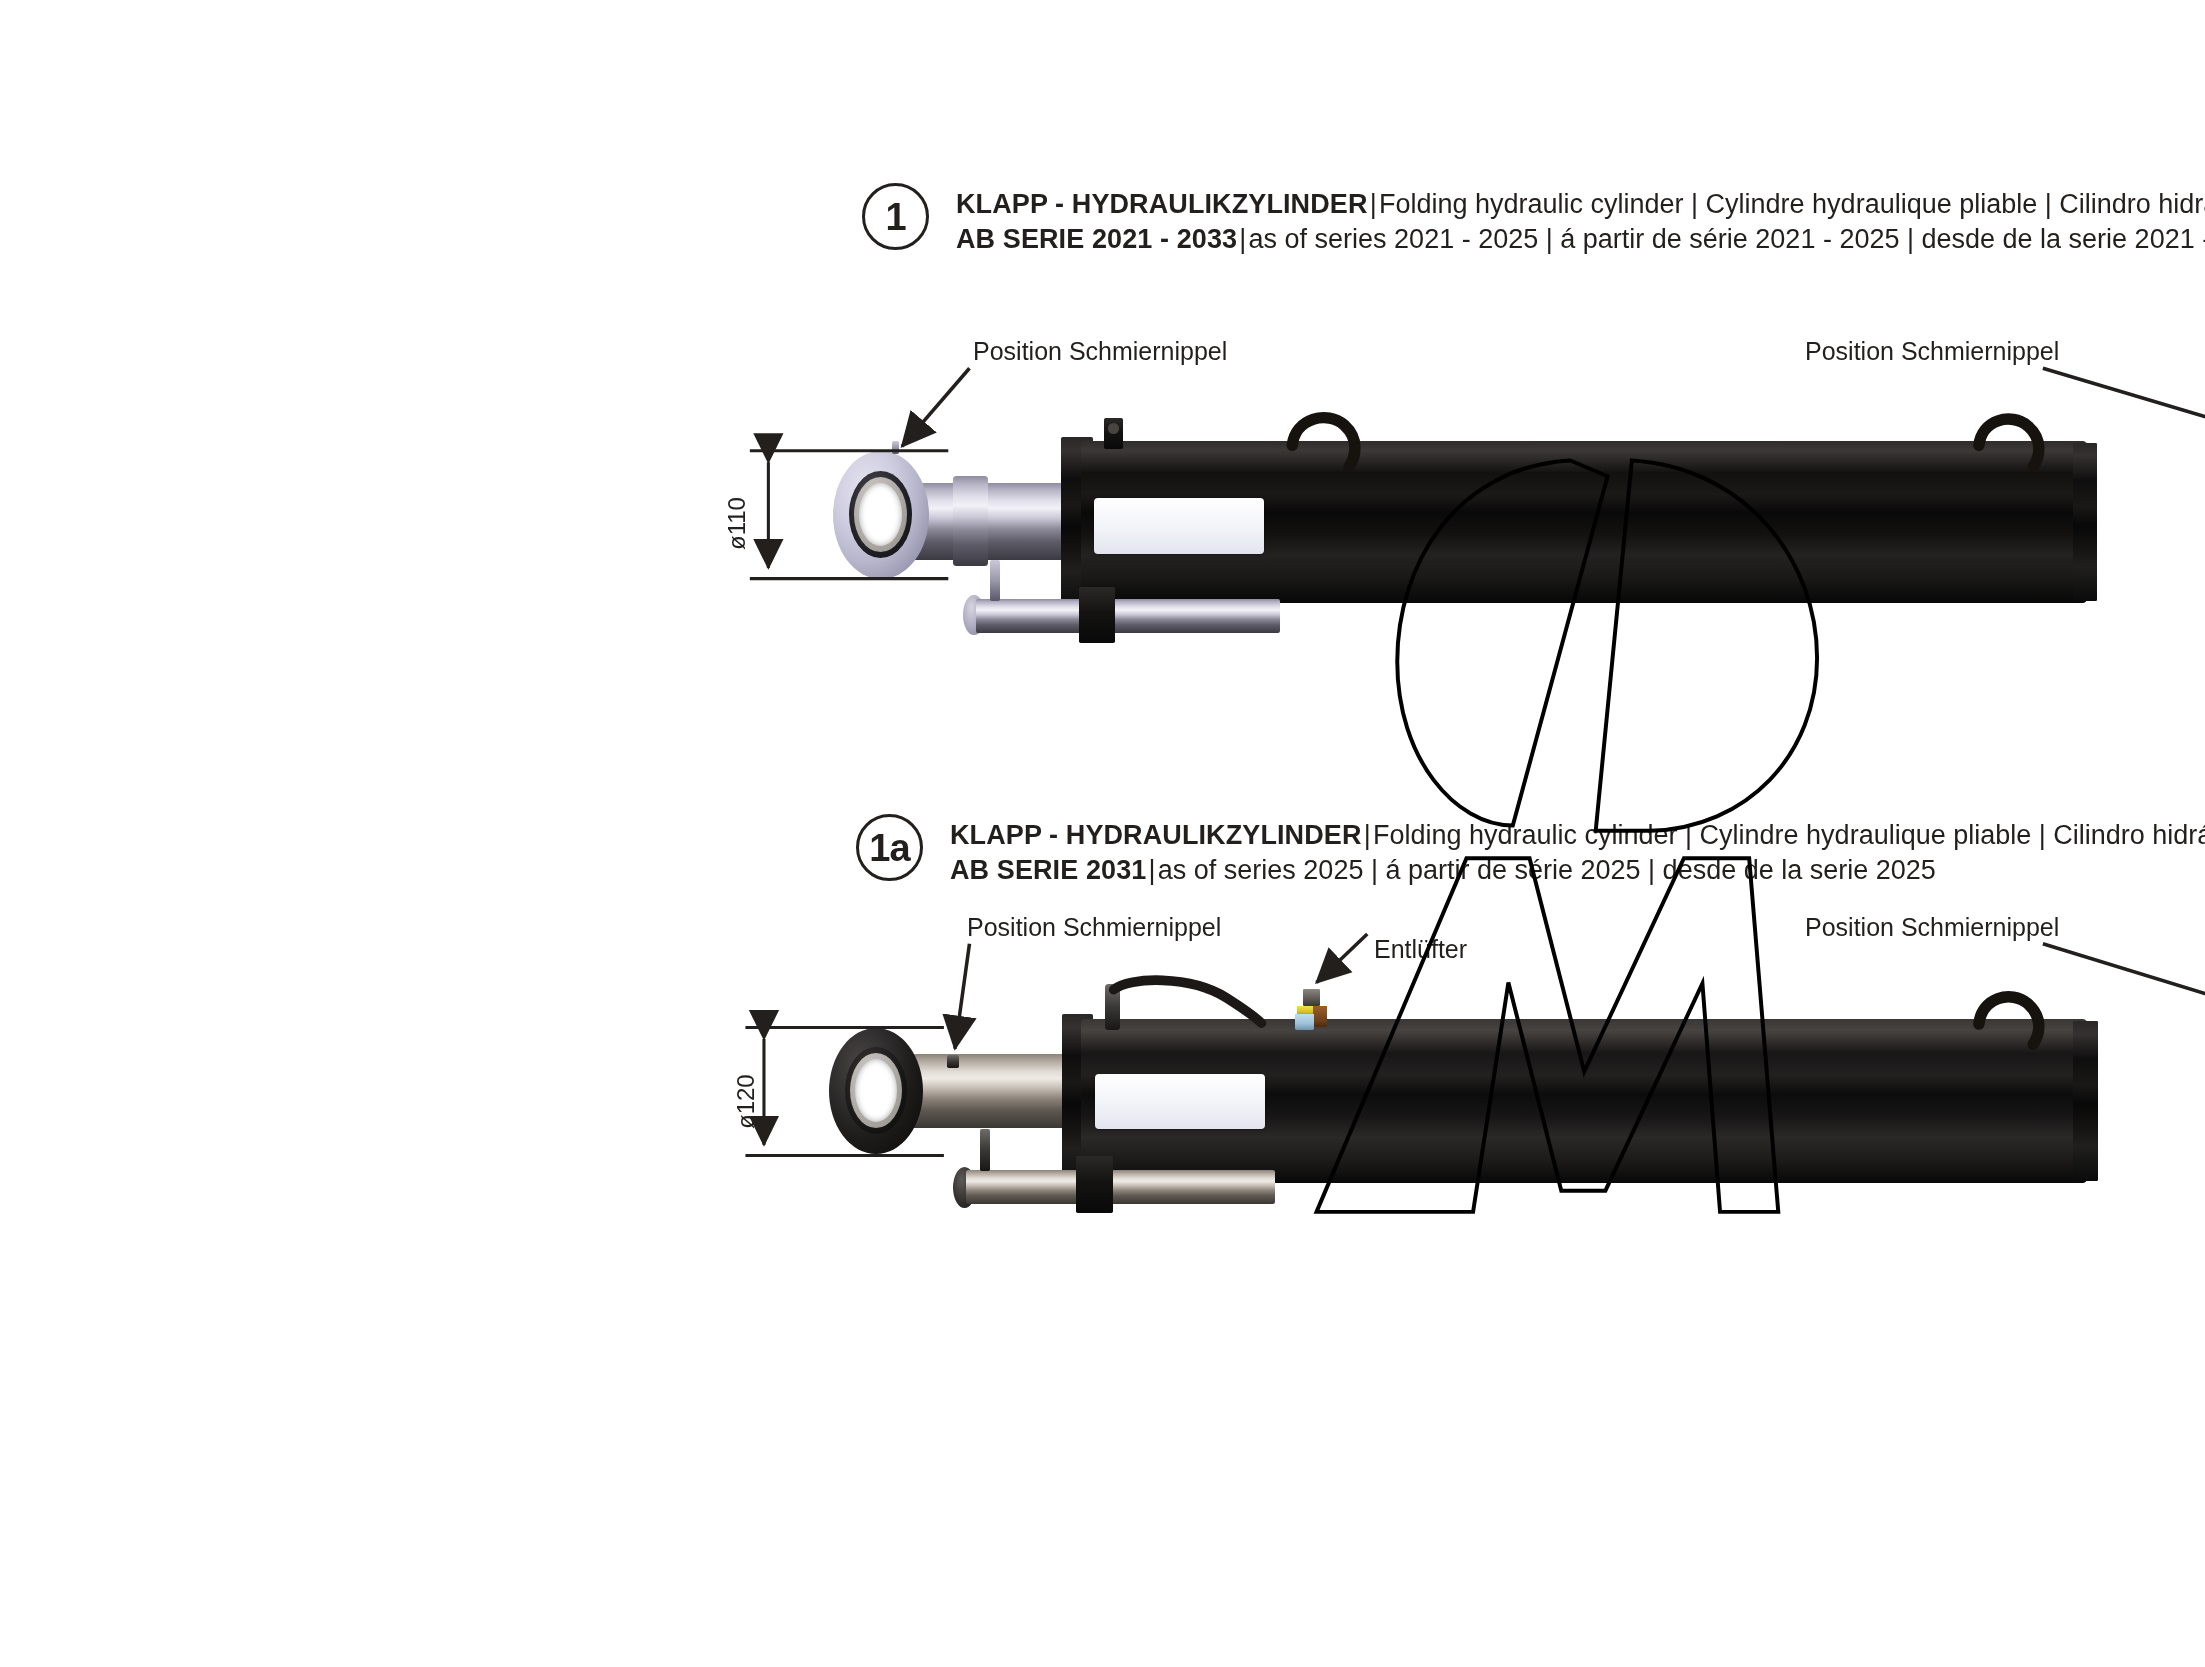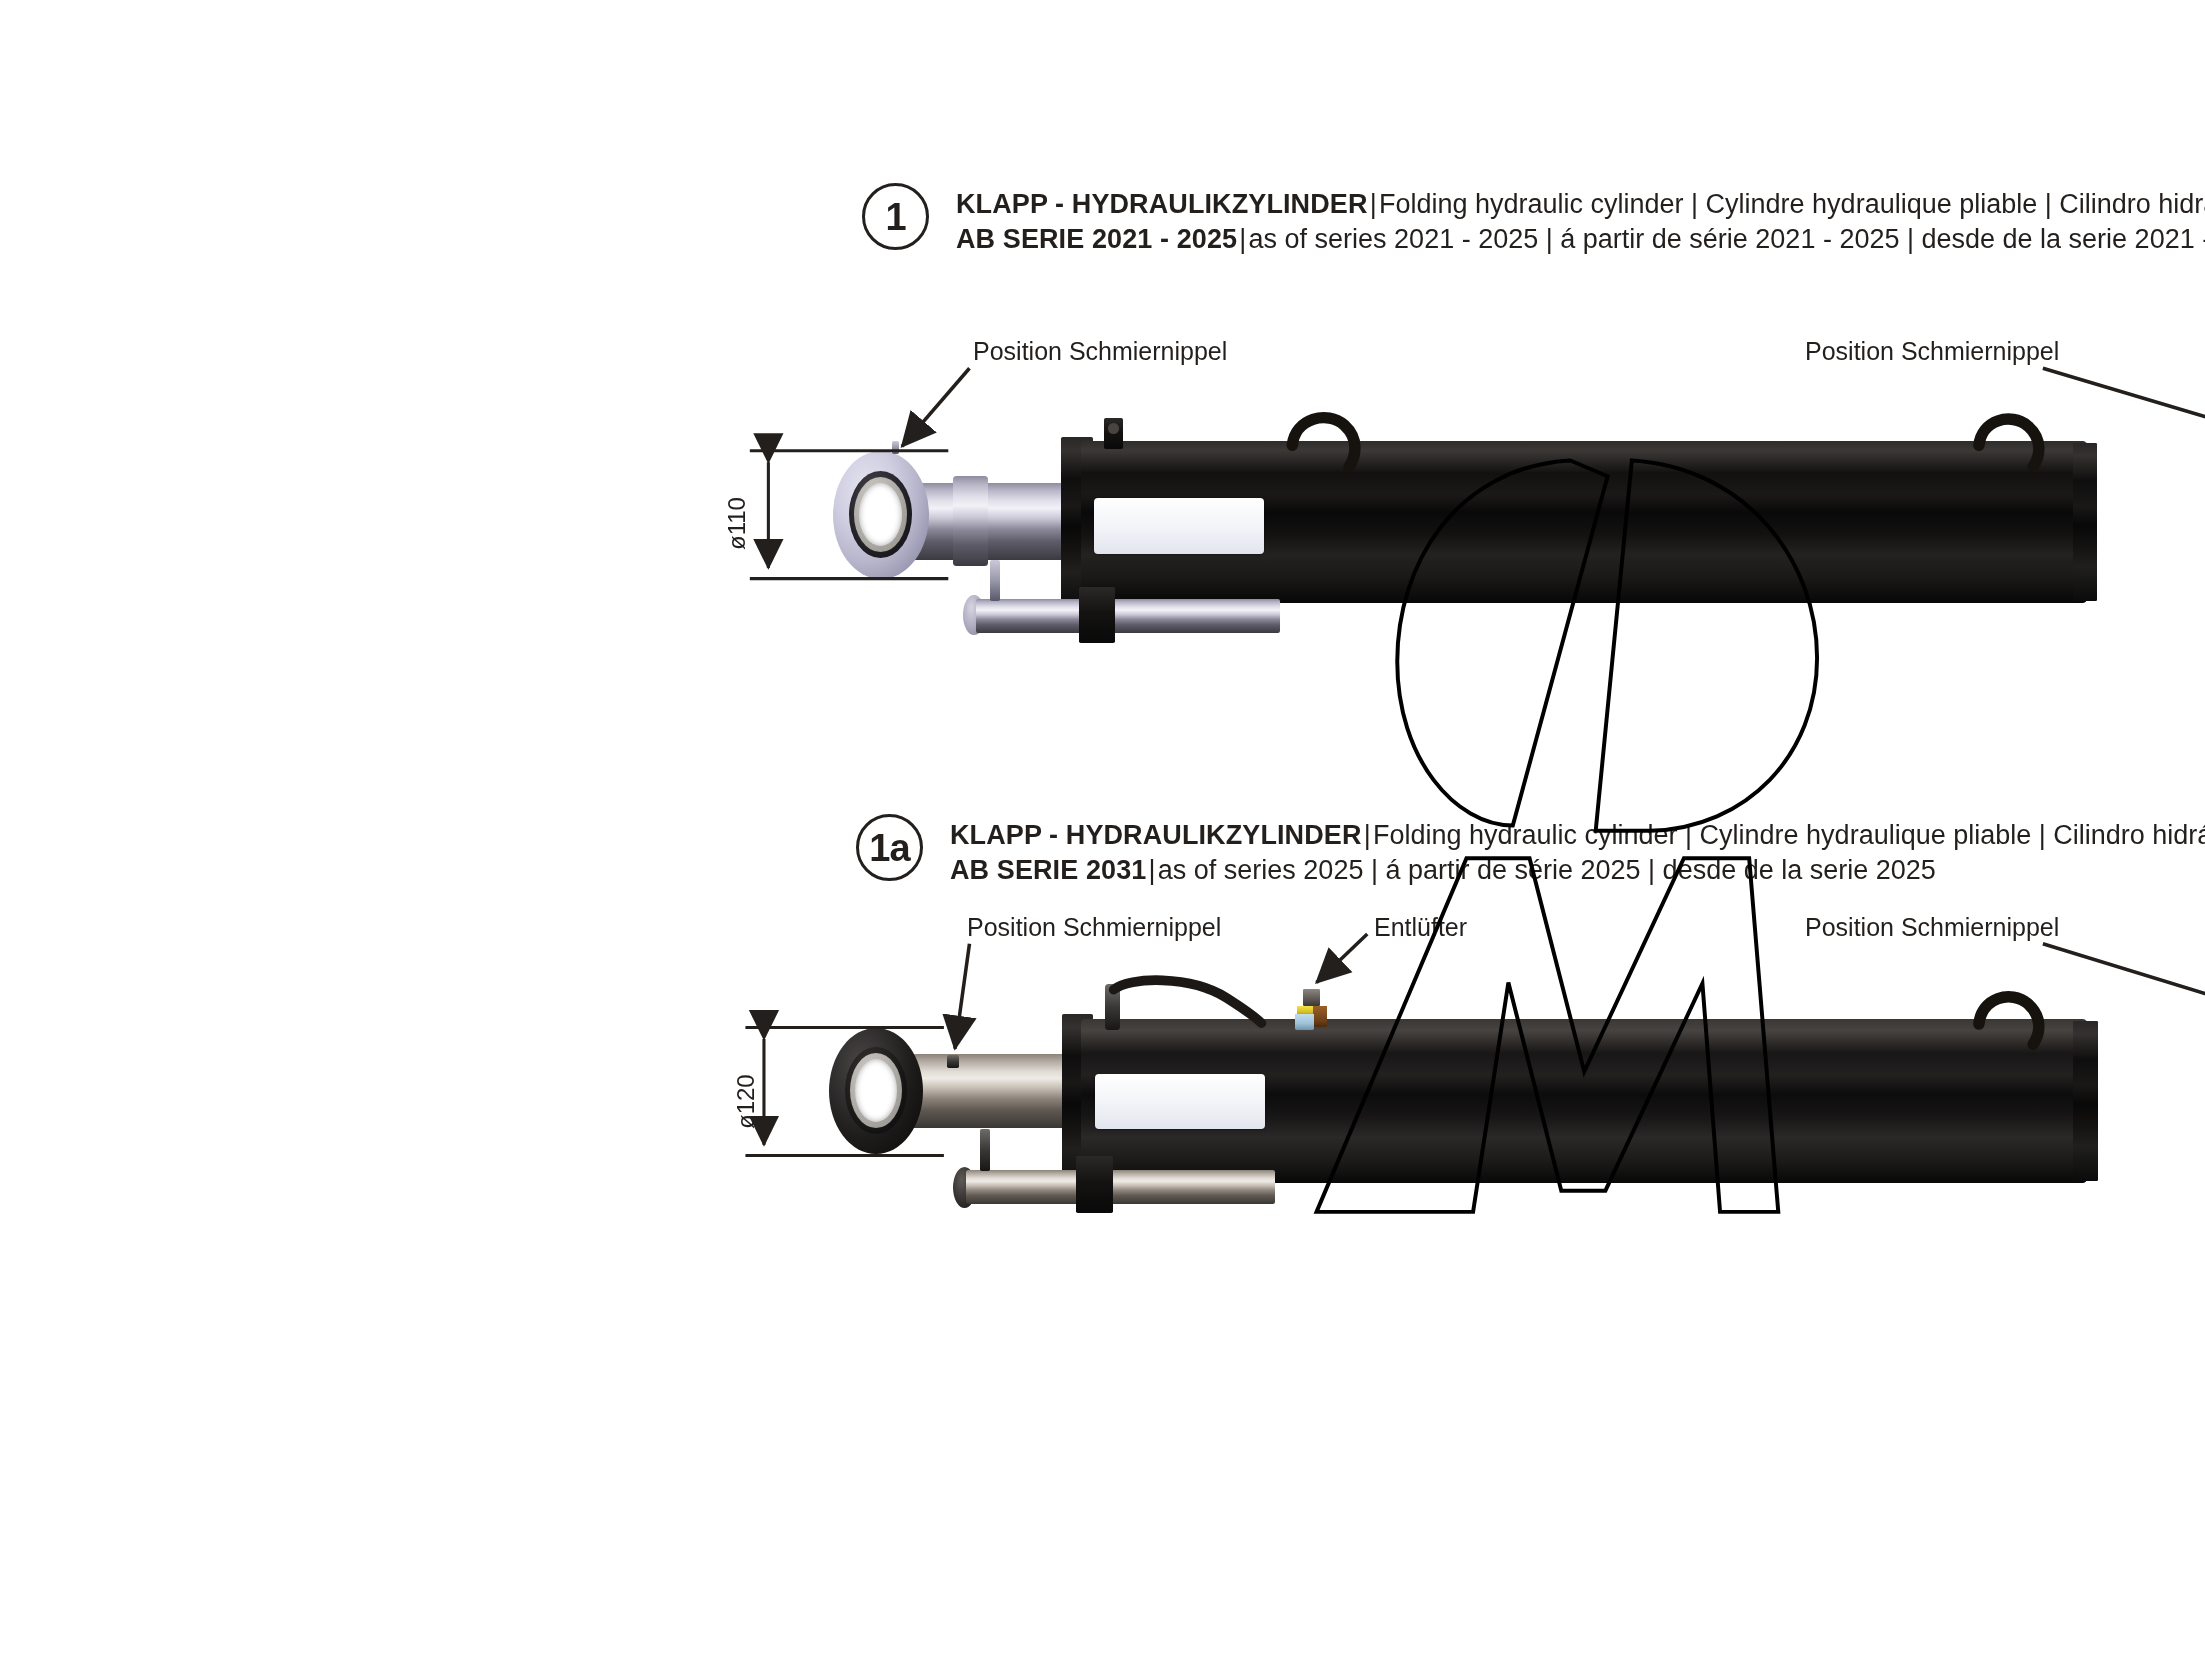--- a/index.html
+++ b/index.html
@@ -89,21 +89,21 @@
 </style>
 </head>
 <body>
 
 <div class="canvas">
 
   <div class="title-block" style="left:862px;top:183px;">
     <div class="badge">1</div>
     <div class="title-lines">
       <div class="tline"><span class="b">KLAPP - HYDRAULIKZYLINDER</span><span class="sep">|</span><span class="n">Folding hydraulic cylinder | Cylindre hydraulique pliable | Cilindro hidráulico plegable</span></div>
-      <div class="tline"><span class="b">AB SERIE 2021 - 2025</span><span class="sep">|</span><span class="n">as of series 2021 - 2025 | á partir de série 2021 - 2025 | desde de la serie 2021 - 2025</span></div>
+      <div class="tline"><span class="b">AB SERIE 2021 - 2033</span><span class="sep">|</span><span class="n">as of series 2021 - 2025 | á partir de série 2021 - 2025 | desde de la serie 2021 - 2025</span></div>
     </div>
   </div>
 
   <div class="callout" style="left:973px;top:337px;">Position Schmiernippel</div>
   <div class="callout" style="left:1805px;top:337px;">Position Schmiernippel</div>
 
   <div class="dimlabel" style="left:723px;top:550px;">ø110</div>
 
   <div class="asm">
 
@@ -142,21 +142,21 @@
 
   <div class="title-block" style="left:856px;top:814px;">
     <div class="badge">1a</div>
     <div class="title-lines">
       <div class="tline"><span class="b">KLAPP - HYDRAULIKZYLINDER</span><span class="sep">|</span><span class="n">Folding hydraulic cylinder | Cylindre hydraulique pliable | Cilindro hidráulico plegable</span></div>
       <div class="tline"><span class="b">AB SERIE 2031</span><span class="sep">|</span><span class="n">as of series 2025 | á partir de série 2025 | desde de la serie 2025</span></div>
     </div>
   </div>
 
   <div class="callout" style="left:967px;top:913px;">Position Schmiernippel</div>
-  <div class="callout" style="left:1374px;top:913px;text-align:right;">Entlüfter</div>
+  <div class="callout" style="left:1374px;top:935px;text-align:right;">Entlüfter</div>
   <div class="callout" style="left:1805px;top:913px;">Position Schmiernippel</div>
 
   <div class="dimlabel" style="left:732px;top:1129px;">ø120</div>
 
   <div class="asm">
 
     <div class="rod-b" style="position:absolute;left:913px;top:1054px;width:168px;height:74px;border-radius:2.6px;"></div>
 
     <div class="eye eye-d" style="left:829px;top:1028px;width:94px;height:126px;"></div>
     <div class="eye-inner eye-inner-d" style="left:845px;top:1047px;width:62px;height:87px;"></div>

